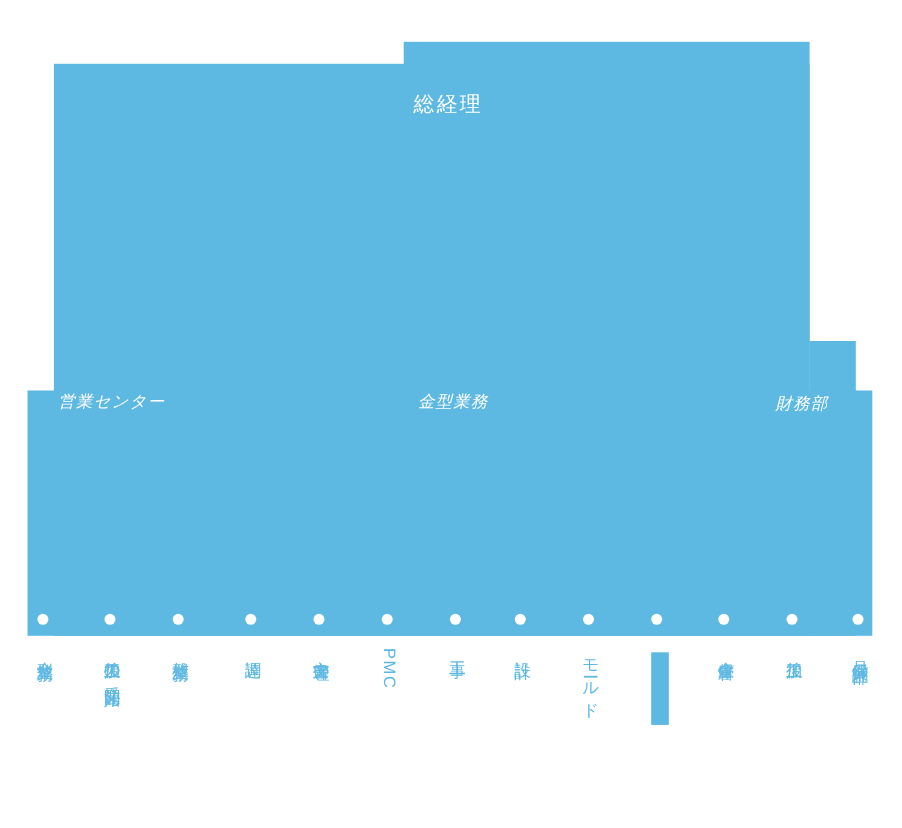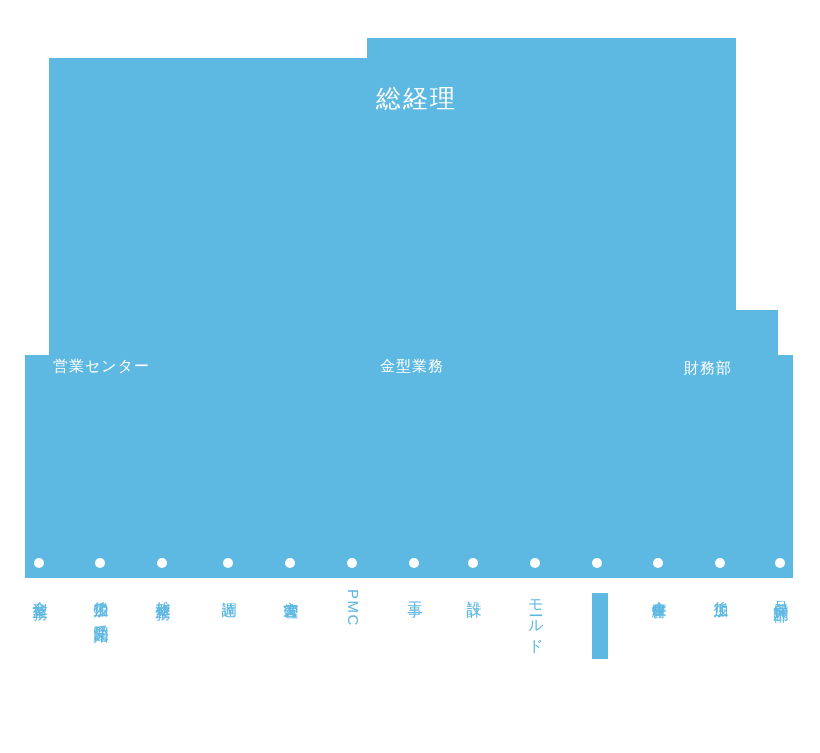--- a/index.html
+++ b/index.html
@@ -26,30 +26,31 @@
   #shape-bottom { left: 25px;  top: 355px; width: 768px; height: 223px; }
 
   .node-label {
     position: absolute;
     color: #ffffff;
     line-height: 1;
     white-space: nowrap;
   }
   .node-label.root {
     left: 376px; top: 86px;
-    font-size: 25px;
+    font-size: 19px;
     letter-spacing: 2px;
   }
   .node-label.lv2 {
     font-size: 15px;
     letter-spacing: 1px;
+    font-style: italic;
   }
   #label-sales   { left: 53px;  top: 358px; }
   #label-deputy  { left: 380px; top: 358px; }
-  #label-finance { left: 684px; top: 360px; }
+  #label-finance { left: 705px; top: 360px; }
 
   .dot {
     position: absolute;
     top: 558px;
     width: 10px;
     height: 10px;
     border-radius: 50%;
     background: #ffffff;
   }
 

